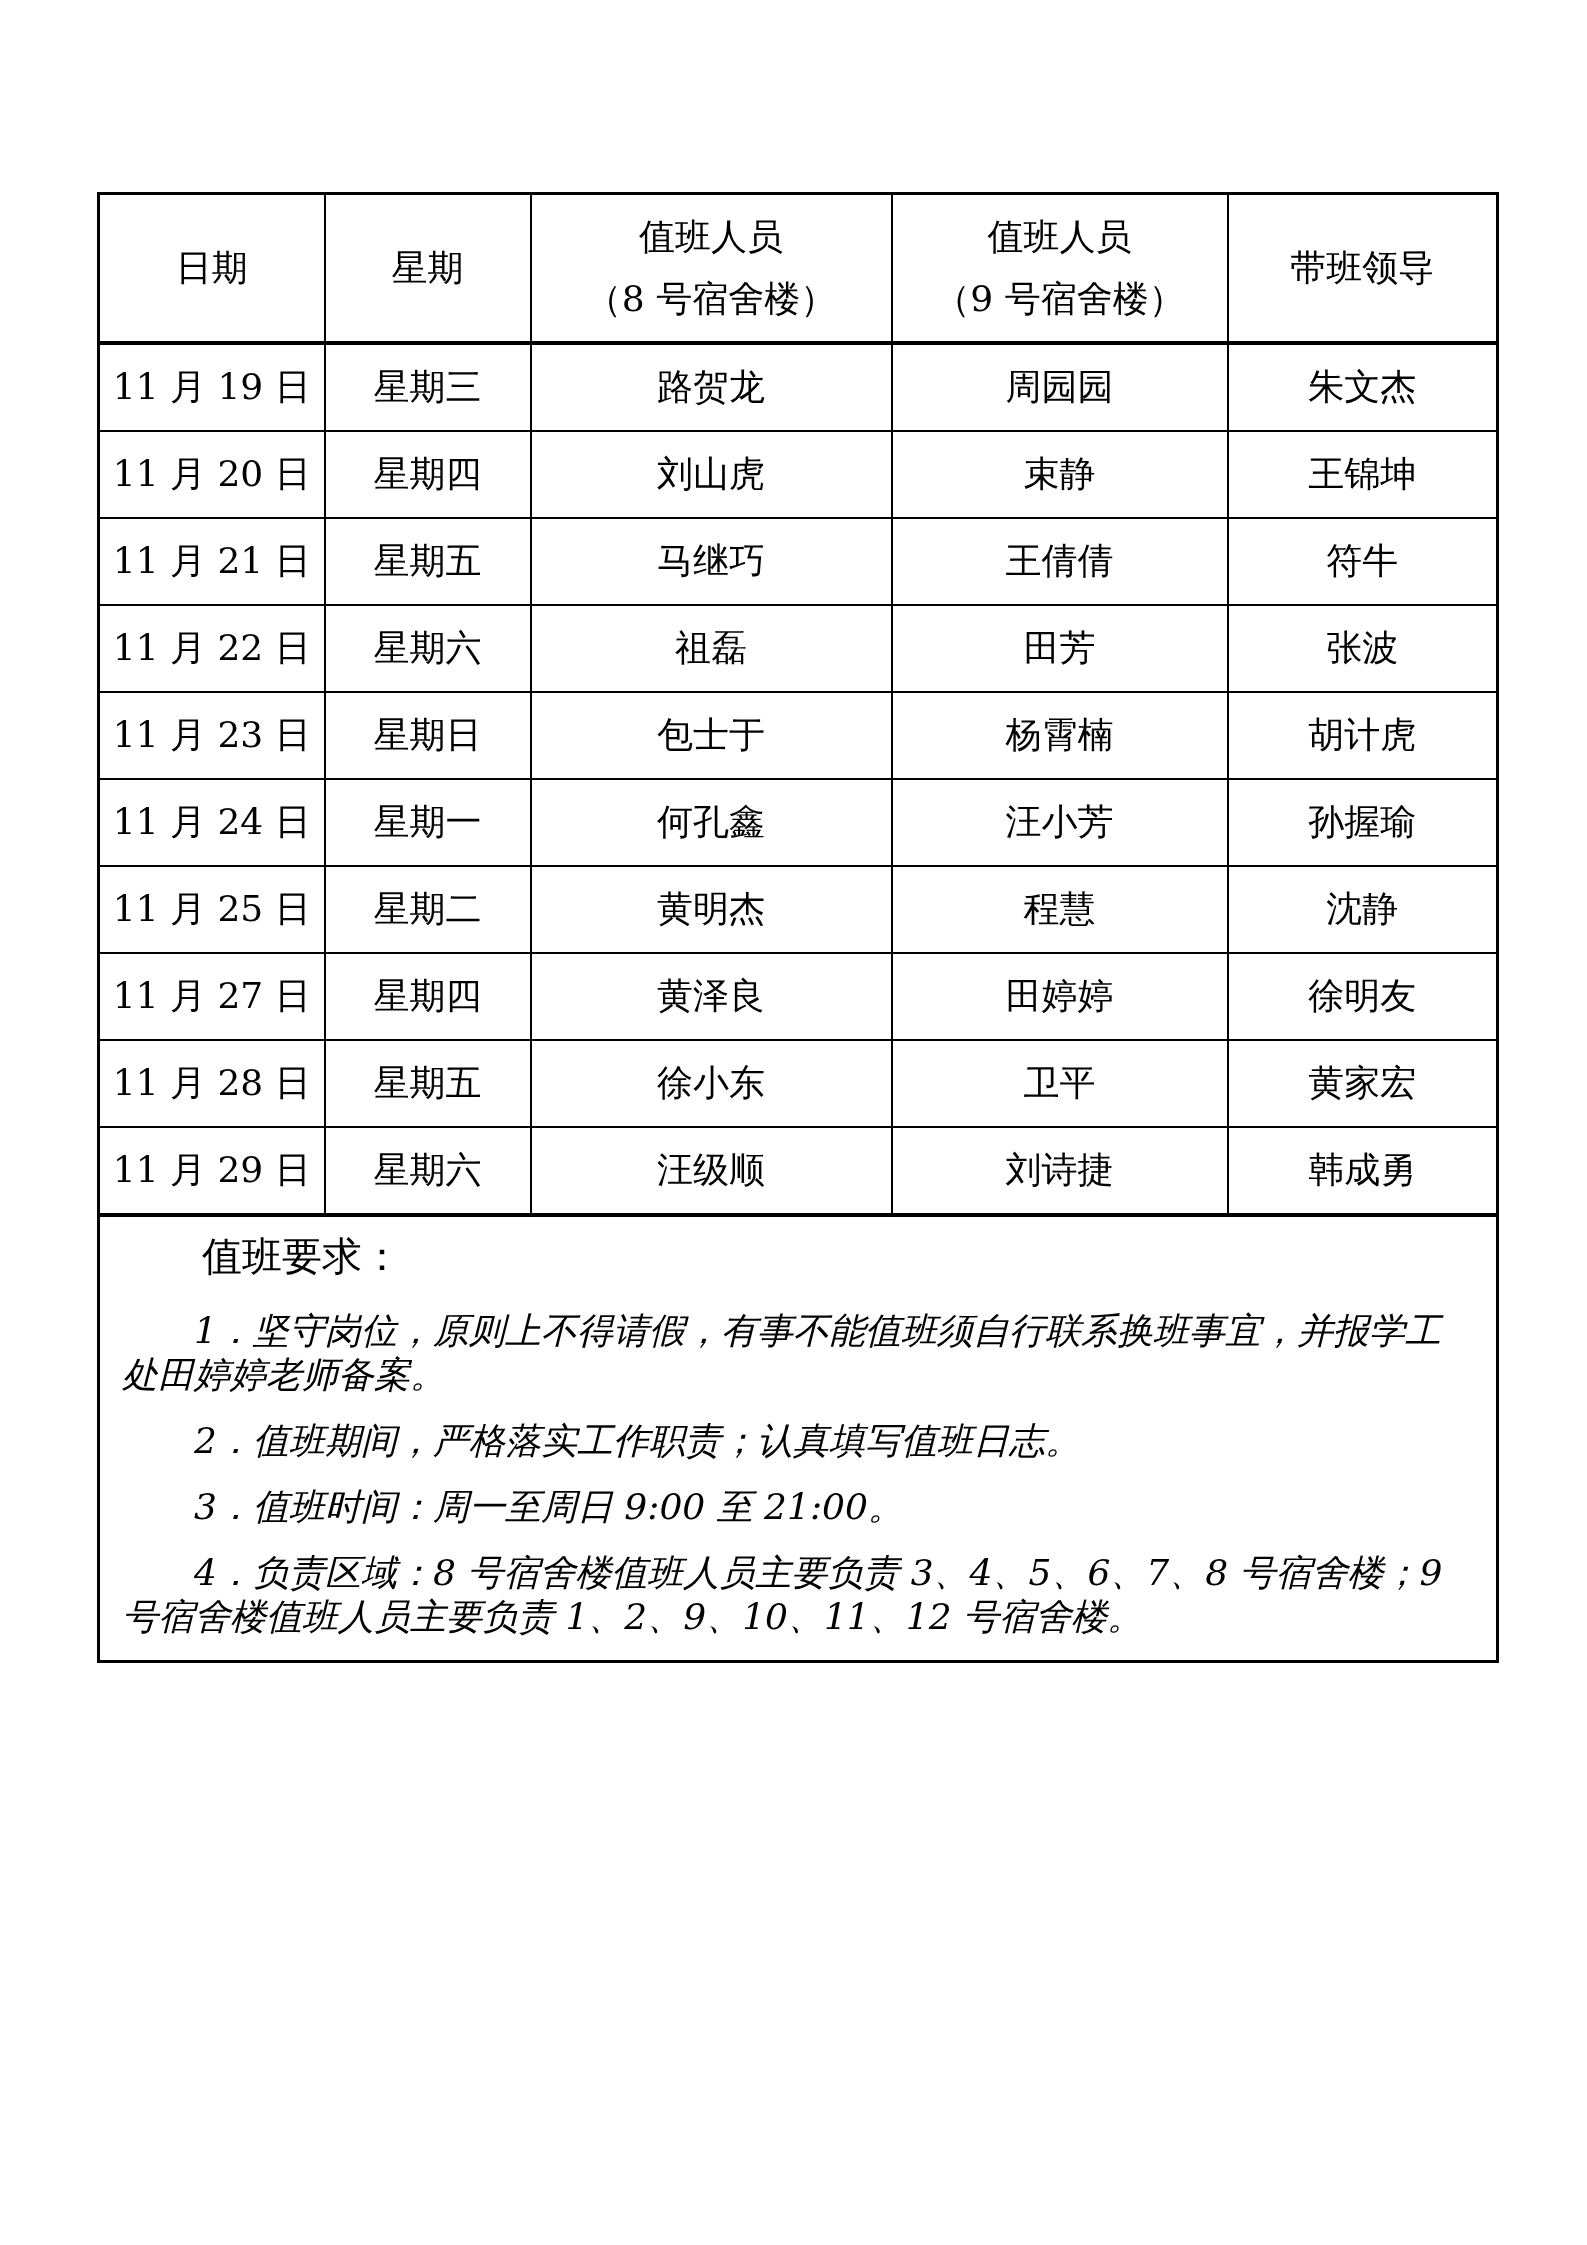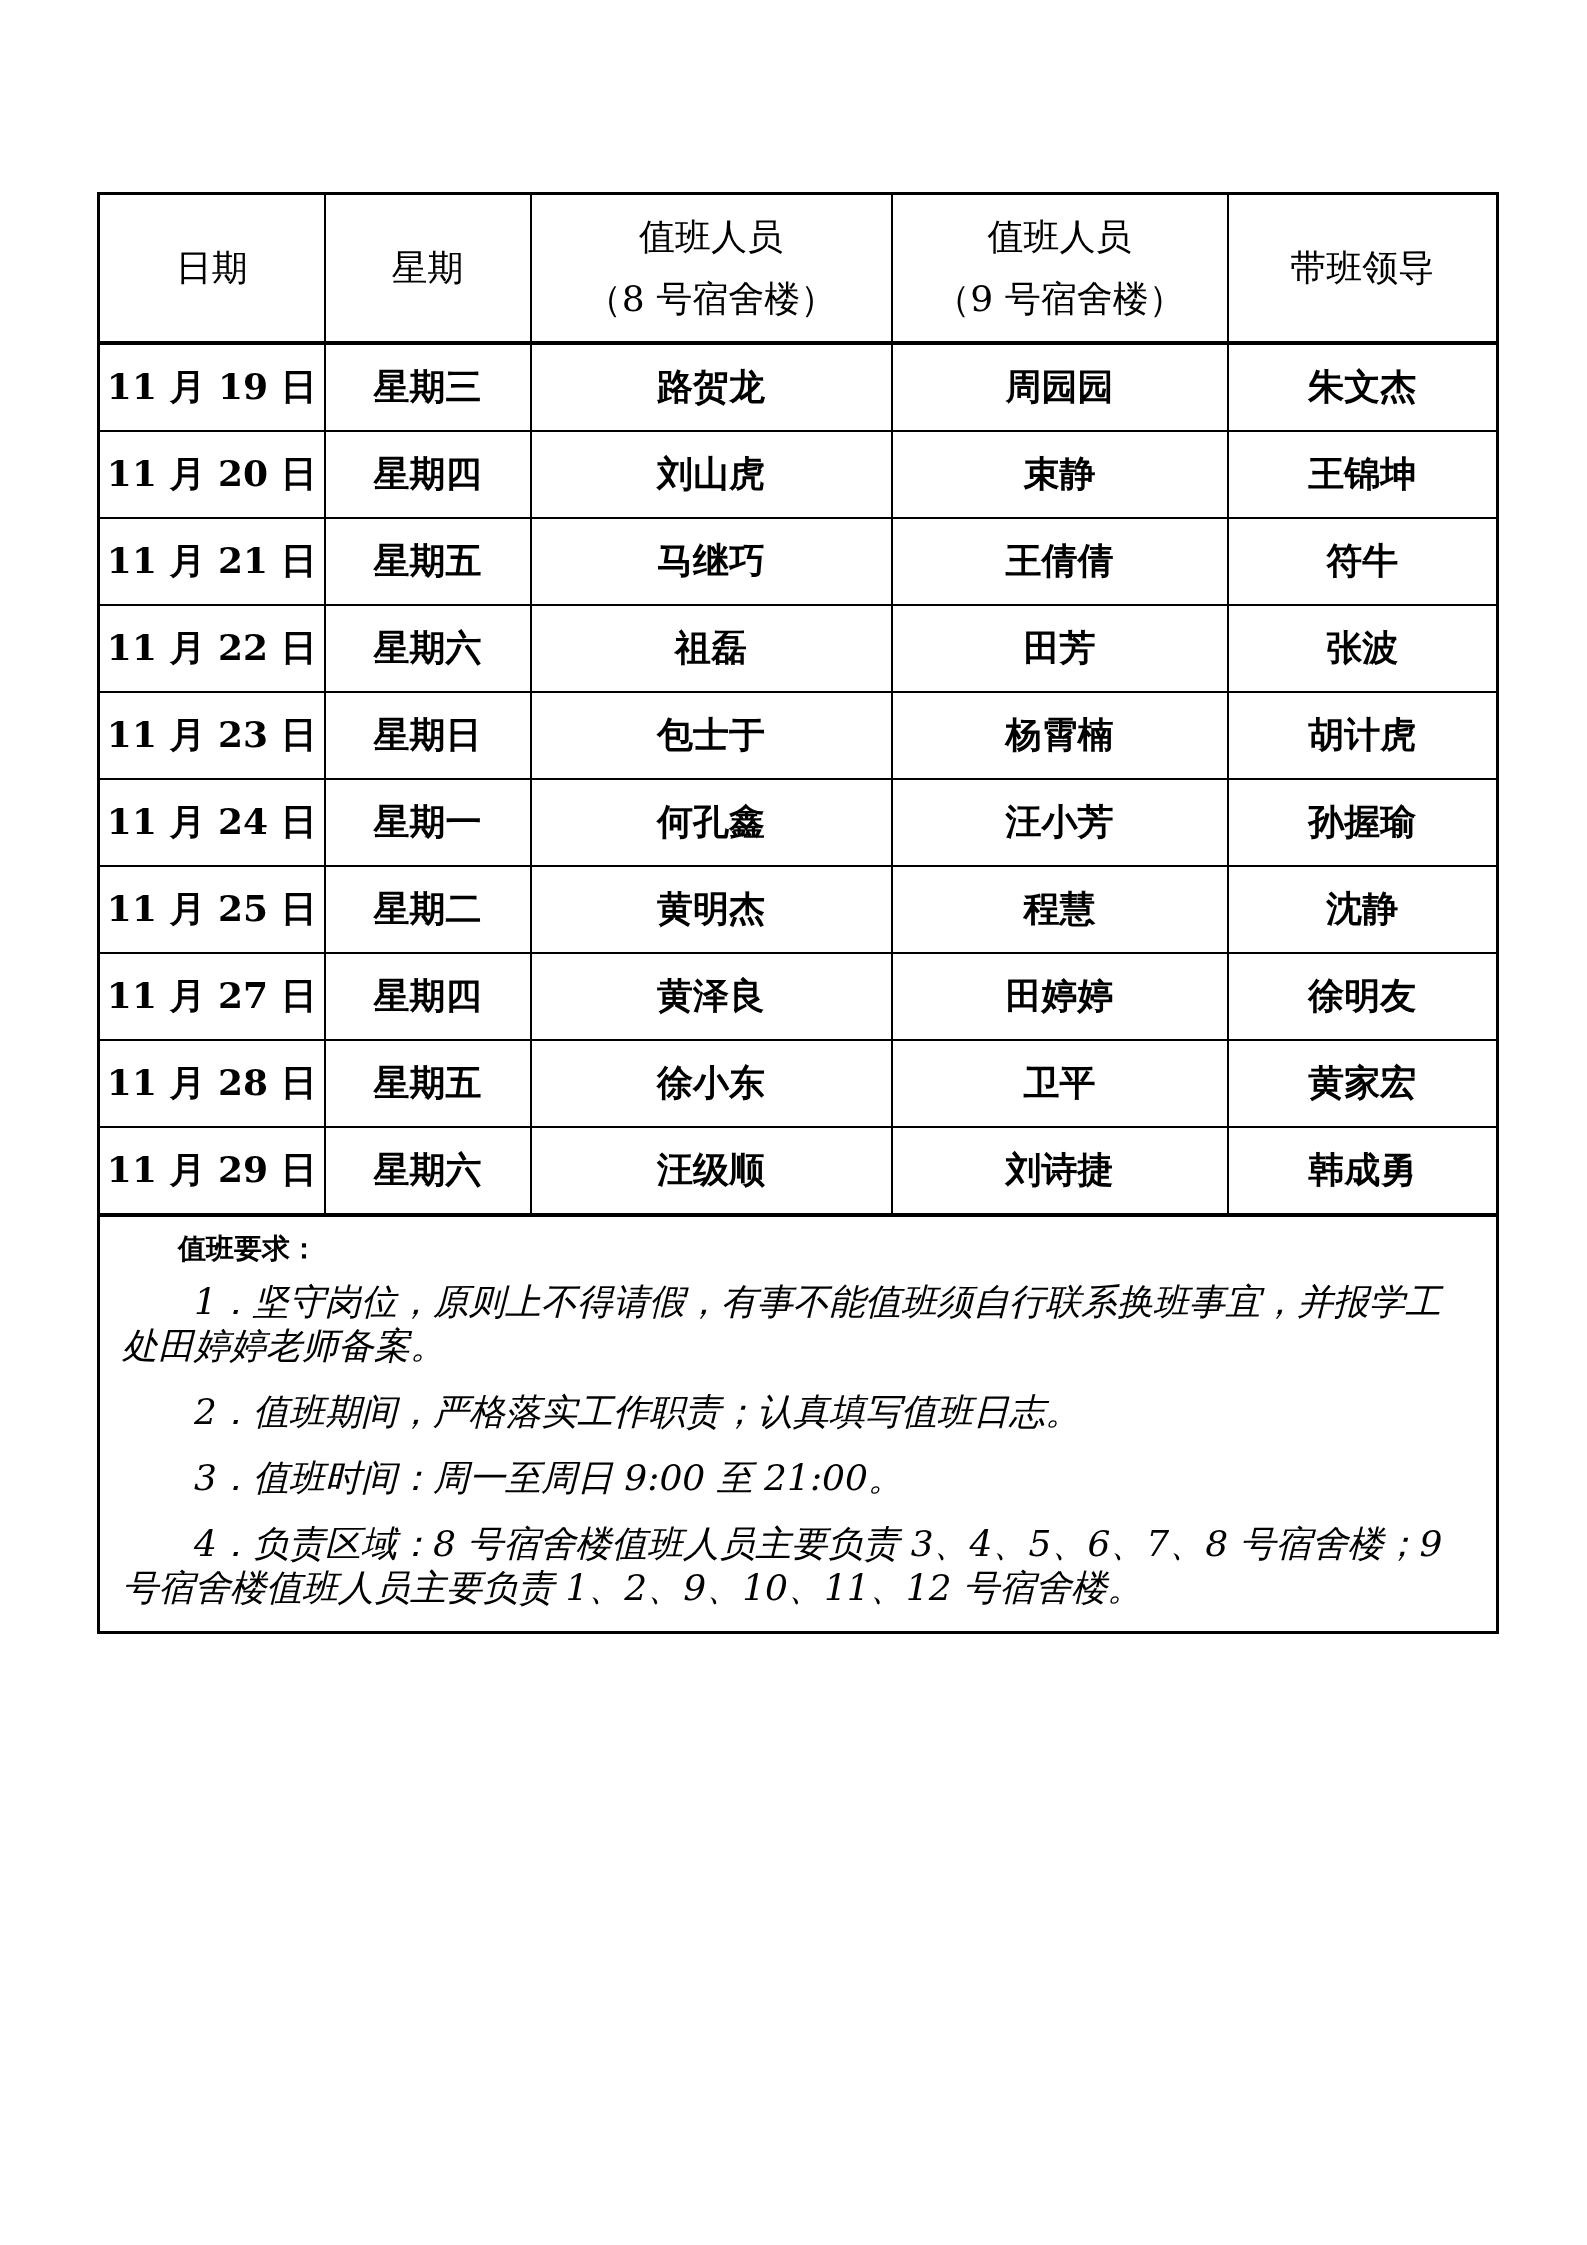--- a/index.html
+++ b/index.html
@@ -35,34 +35,33 @@
   }
   .duty-table thead th {
     height: 146px;
     border-bottom: 4px solid #000000;
   }
   .duty-table thead th .hline {
     line-height: 62px;
   }
   .duty-table tbody td {
     height: 85px;
-    font-weight: bold;
   }
   .duty-table tfoot td.notes-cell {
     border-top: 4px solid #000000;
     height: 352px;
     text-align: left;
     vertical-align: top;
     padding: 14px 22px 0 22px;
   }
   .notes-title {
-    font-size: 28px;
-    font-weight: bold;
+    font-size: 40px;
+    font-weight: normal;
     text-indent: 2em;
-    margin: 0 0 14px 0;
+    margin: 0 0 28px 0;
     line-height: 1.25;
   }
   .note-item {
     font-size: 36px;
     text-indent: 2em;
     margin: 0 0 22px 0;
     line-height: 1.22;
     font-style: italic;
   }
 </style>

